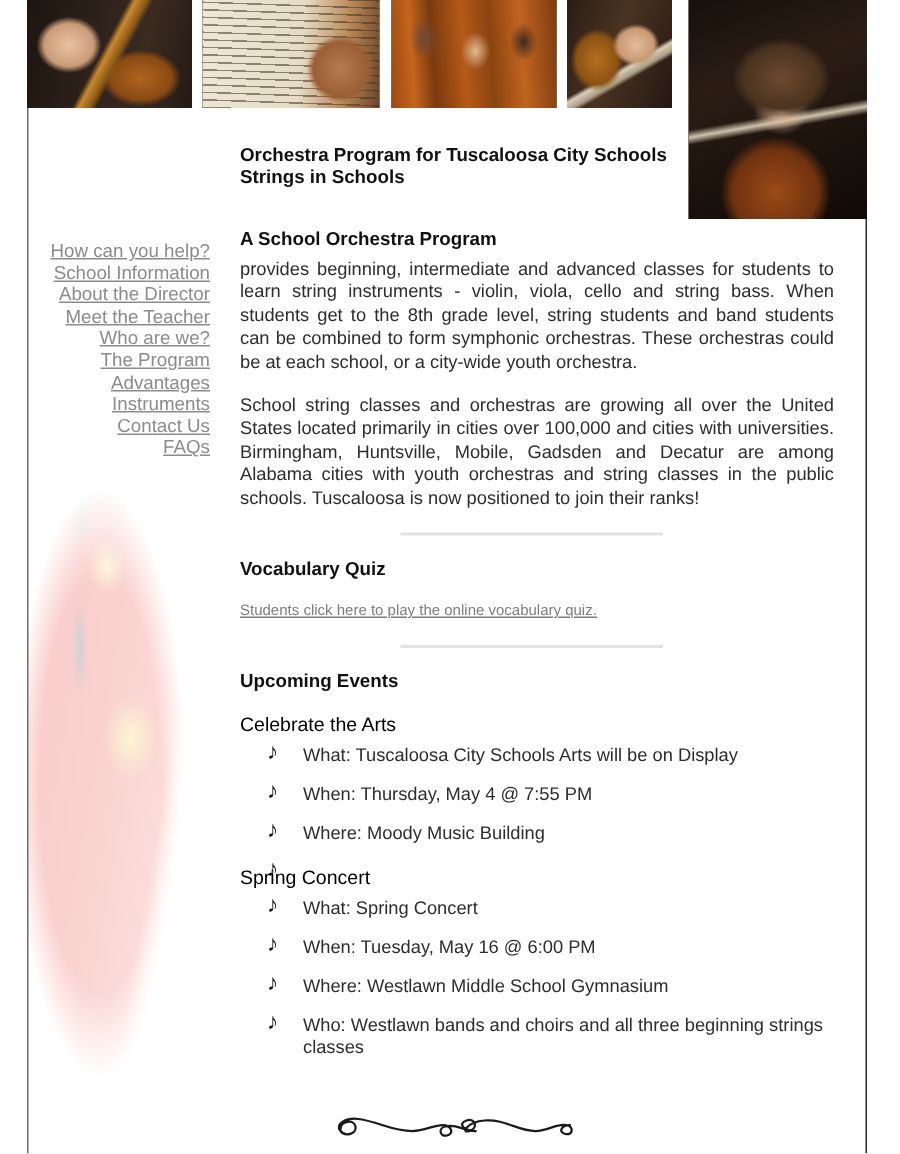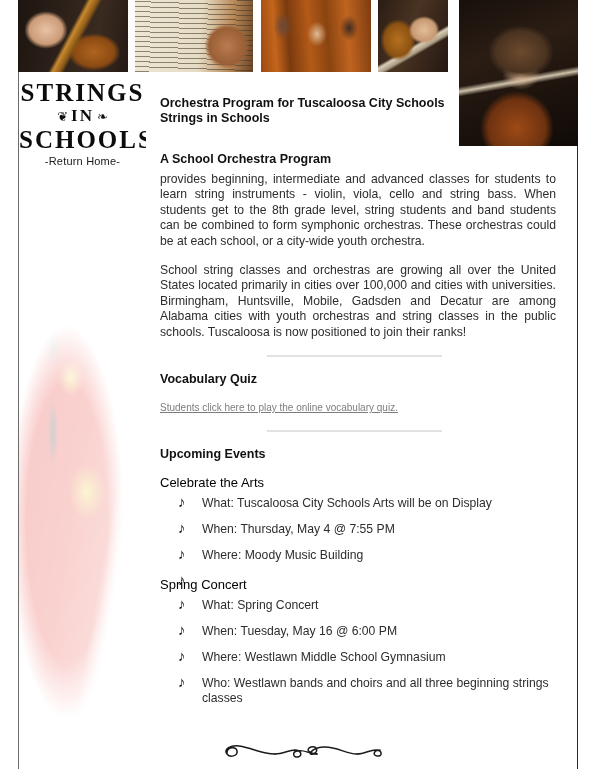--- a/index.html
+++ b/index.html
@@ -226,31 +226,33 @@
         <div class="ph-inner"></div>
       </div>
   </div>
 
   <div class="frame-left"></div>
   <div class="frame-right"></div>
 
   <div class="sidebar">
     <div class="violin-wash"></div>
 
-    <div class="logo">
-      <div class="logo-line">STRINGS</div>
-      <div class="logo-mid">
-        <span class="flourish">❦</span>
-        <span class="logo-in">IN</span>
-        <span class="flourish">❧</span>
-      </div>
-      <div class="logo-line">SCHOOLS</div>
-      <div class="logo-sub">-Return Home-</div>
-    </div>
-
+
+    <nav class="nav">
+      <a href="#">How can you help?</a>
+      <a href="#">School Information</a>
+      <a href="#">About the Director</a>
+      <a href="#">Meet the Teacher</a>
+      <a href="#">Who are we?</a>
+      <a href="#">The Program</a>
+      <a href="#">Advantages</a>
+      <a href="#">Instruments</a>
+      <a href="#">Contact Us</a>
+      <a href="#">FAQs</a>
+    </nav>
   </div>
 
   <div class="content">
 
     <div class="site-title">
       <div>Orchestra Program for Tuscaloosa City Schools</div>
       <div>Strings in Schools</div>
     </div>
 
     <h2 class="section">A School Orchestra Program</h2>

